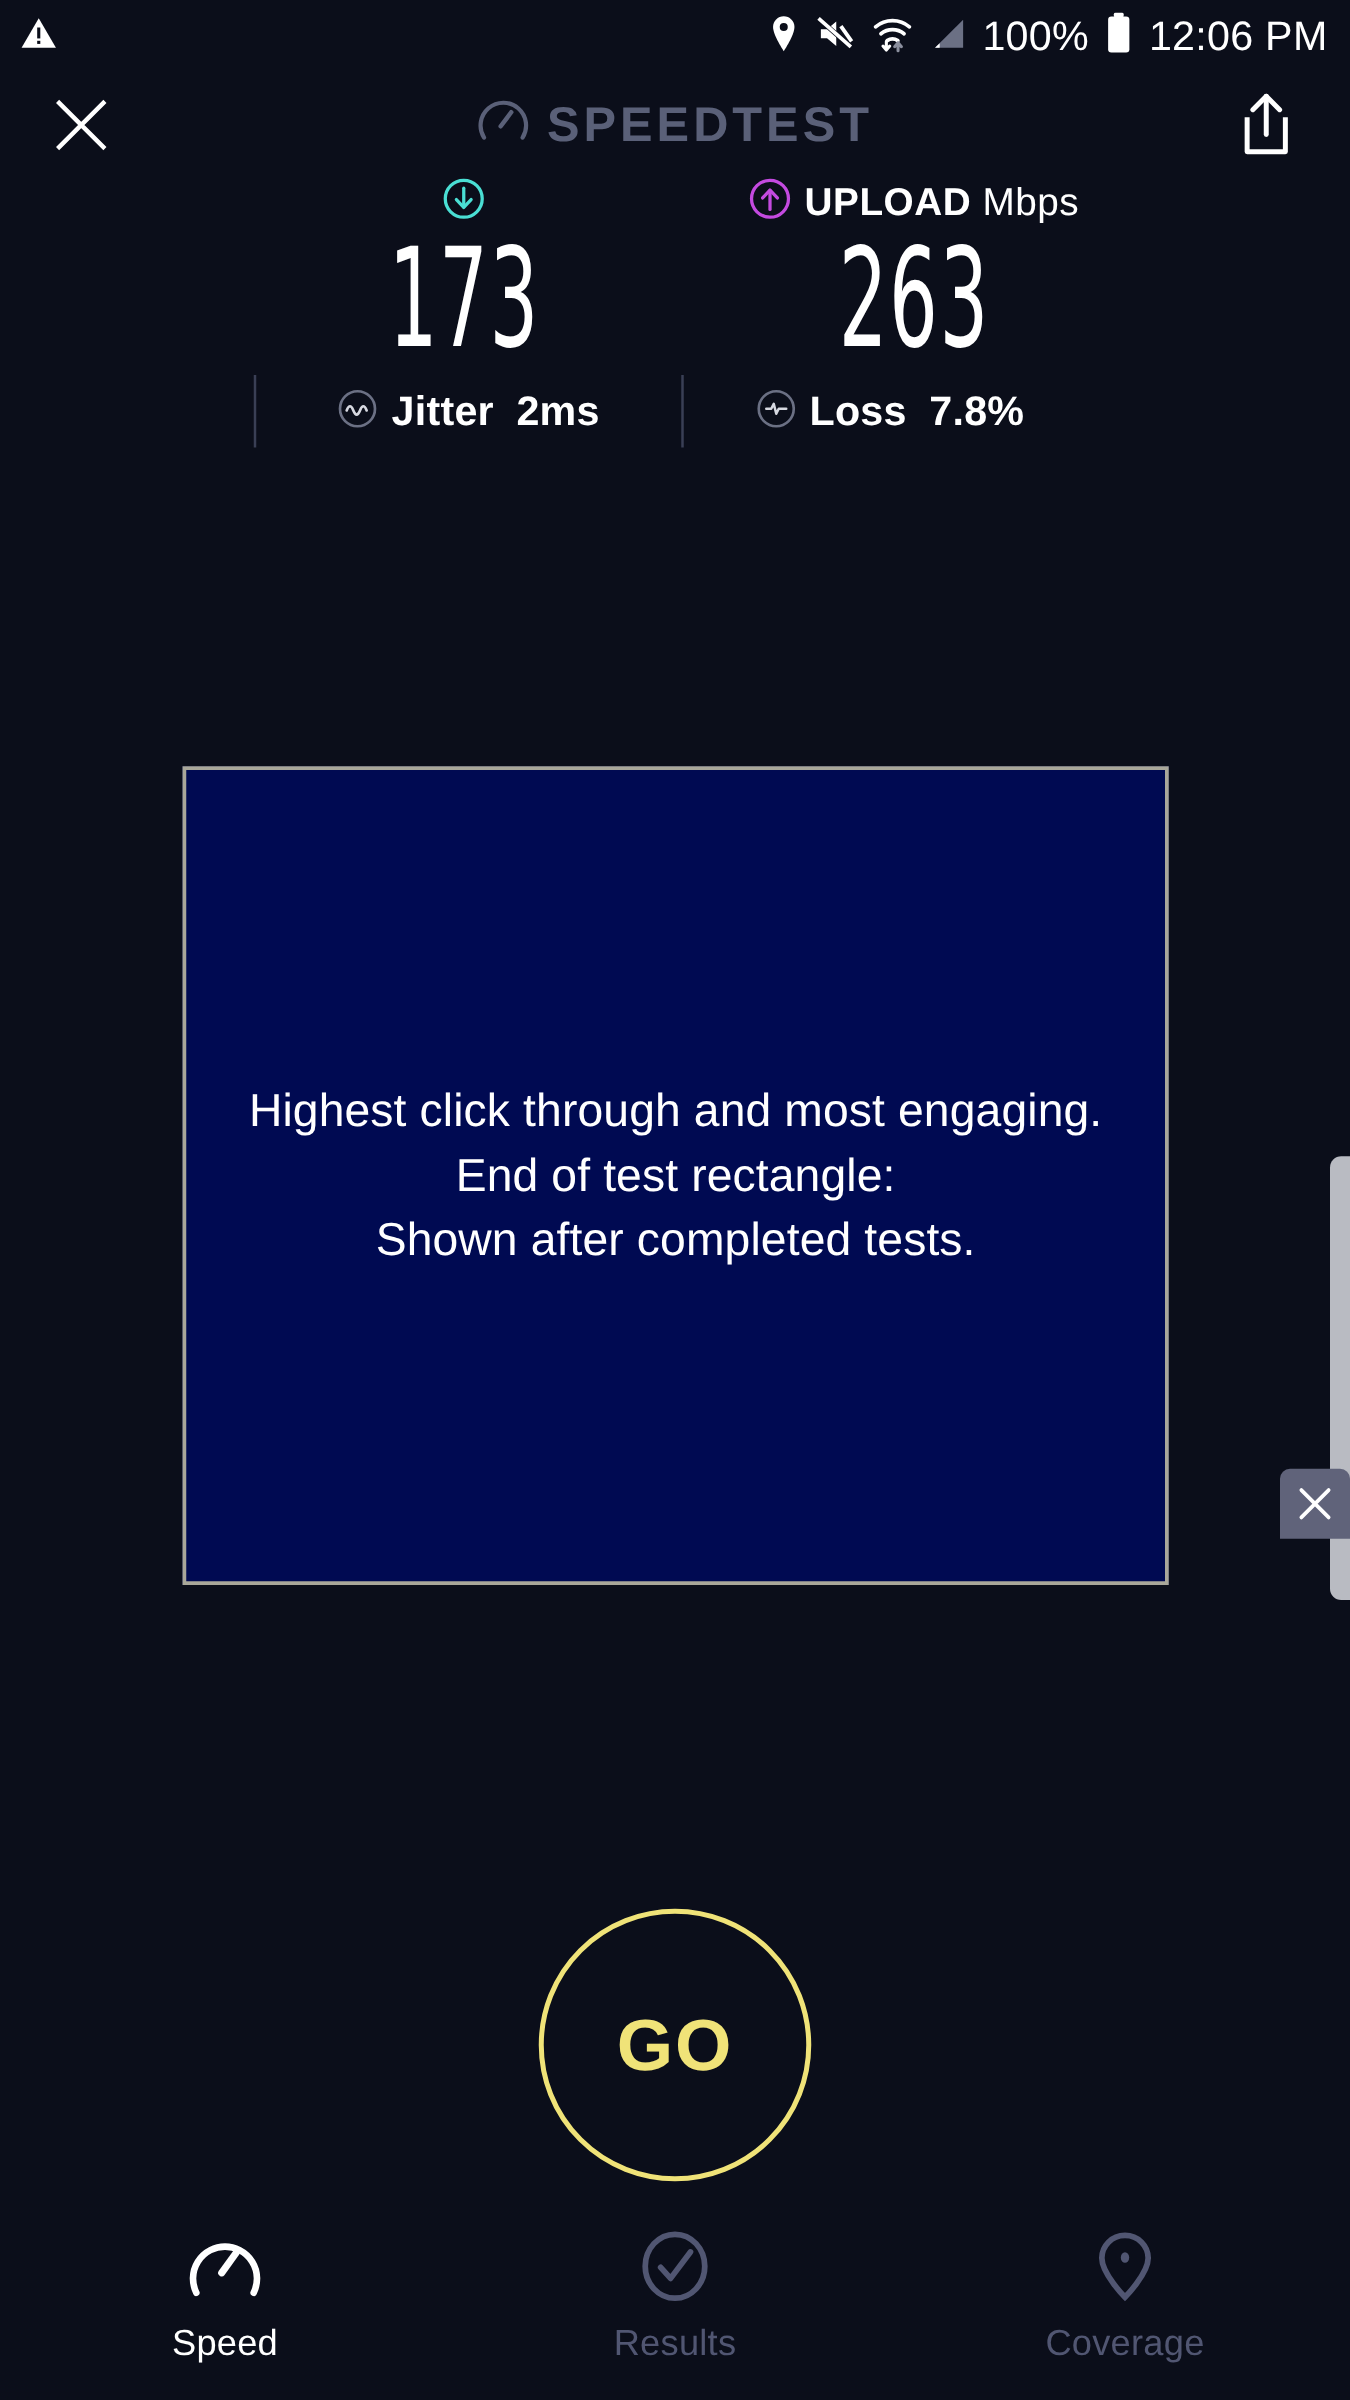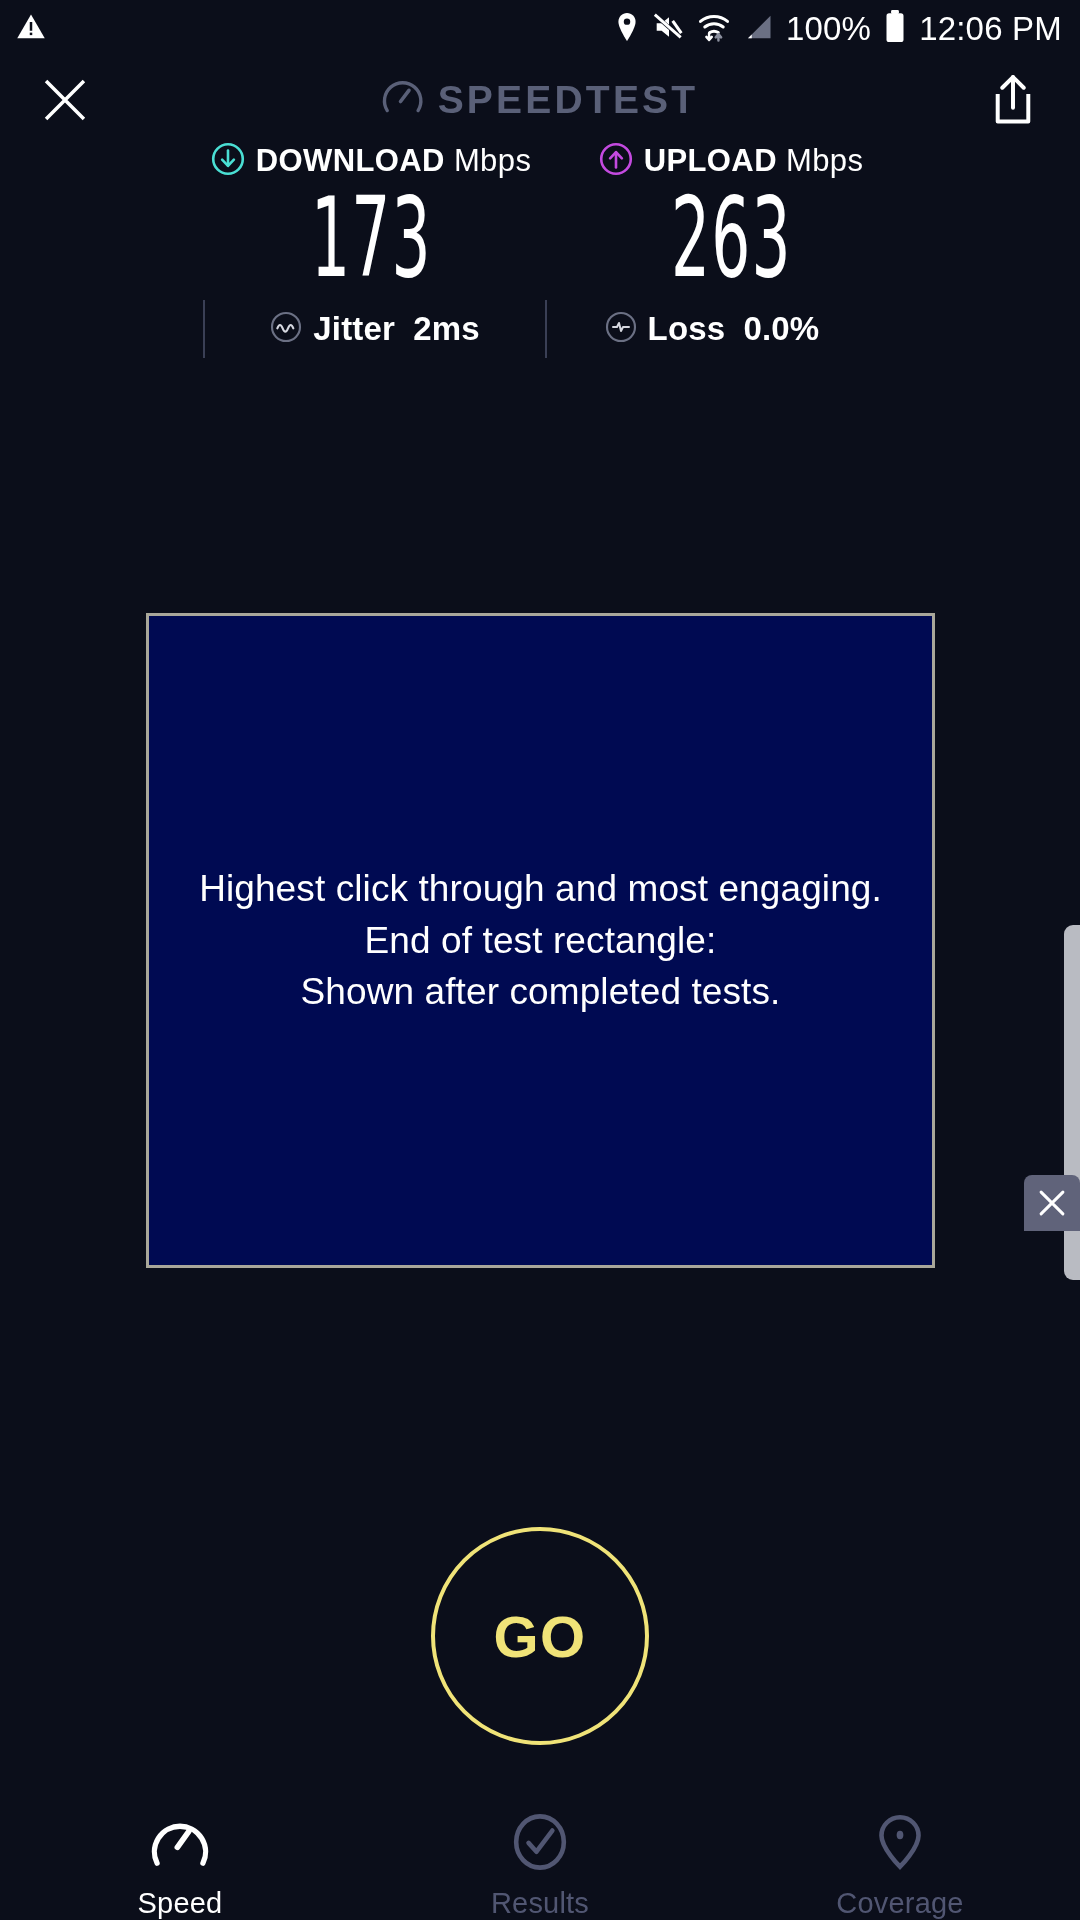--- a/index.html
+++ b/index.html
@@ -142,21 +142,21 @@
     display:flex; align-items:center; justify-content:center;
     cursor:pointer; background:transparent;
   }
   .go-btn .go-text {
     color:#f0e378; font-size:58px; font-weight:700; letter-spacing:1.5px;
   }
 
   
   .bottomnav {
     position:absolute; left:0; bottom:0; width:1080px; height:140px;
-    display:flex; align-items:flex-end; padding-top:4px;
+    display:flex; align-items:flex-start; padding-top:4px;
   }
   .nav-item {
     flex:1; display:flex; flex-direction:column; align-items:center; gap:12px;
     cursor:pointer;
   }
   .nav-label { font-size:29px; letter-spacing:0.2px; }
   .nav-item.active .nav-label { color:#ffffff; }
   .nav-item:not(.active) .nav-label { color:#515672; }
 </style>
 </head>
@@ -242,24 +242,20 @@
   <div class="results">
     <div class="res-cols">
       <div class="res-col dl">
         <div class="res-head">
           <span>
             <svg width="34" height="34" viewBox="0 0 26 26">
               <circle cx="13" cy="13" r="11.3" stroke="#4adfd4" stroke-width="2" fill="none"></circle>
               <path d="M13 6.5 L13 18" stroke="#4adfd4" stroke-width="2" fill="none" stroke-linecap="round"></path>
               <path d="M8.5 13.5 L13 18.3 L17.5 13.5" stroke="#4adfd4" stroke-width="2" fill="none" stroke-linecap="round" stroke-linejoin="round"></path>
             </svg>
-          </span>
-          <span class="res-label">
-            <span>DOWNLOAD</span>
-            <span class="unit">Mbps</span>
           </span>
         </div>
         <div class="res-value">173</div>
       </div>
 
       <div class="res-col ul">
         <div class="res-head">
           <span>
             <svg width="34" height="34" viewBox="0 0 26 26">
               <circle cx="13" cy="13" r="11.3" stroke="#c44ae0" stroke-width="2" fill="none"></circle>
@@ -294,21 +290,21 @@
     <div class="m-sep"></div>
     <div class="m-slot loss">
       <div class="metric">
         <span>
           <svg width="32" height="32" viewBox="0 0 24 24">
             <circle cx="12" cy="12" r="10.5" stroke="#6b7084" stroke-width="1.6" fill="none"></circle>
             <path d="M6 12 H9 L10.5 9 L12 15 L13.5 12 H18" stroke="#d6d8e0" stroke-width="1.5" fill="none" stroke-linecap="round" stroke-linejoin="round"></path>
           </svg>
         </span>
         <span class="m-name">Loss</span>
-        <span class="m-val">0.0%</span>
+        <span class="m-val">7.8%</span>
       </div>
     </div>
   </div>
 
   <div class="ad-wrap">
     <div class="ad-close">
       <svg width="30" height="30" viewBox="0 0 22 22">
         <path d="M3 3 L19 19 M19 3 L3 19" stroke="#ffffff" stroke-width="2.2" fill="none" stroke-linecap="round"></path>
       </svg>
     </div>

